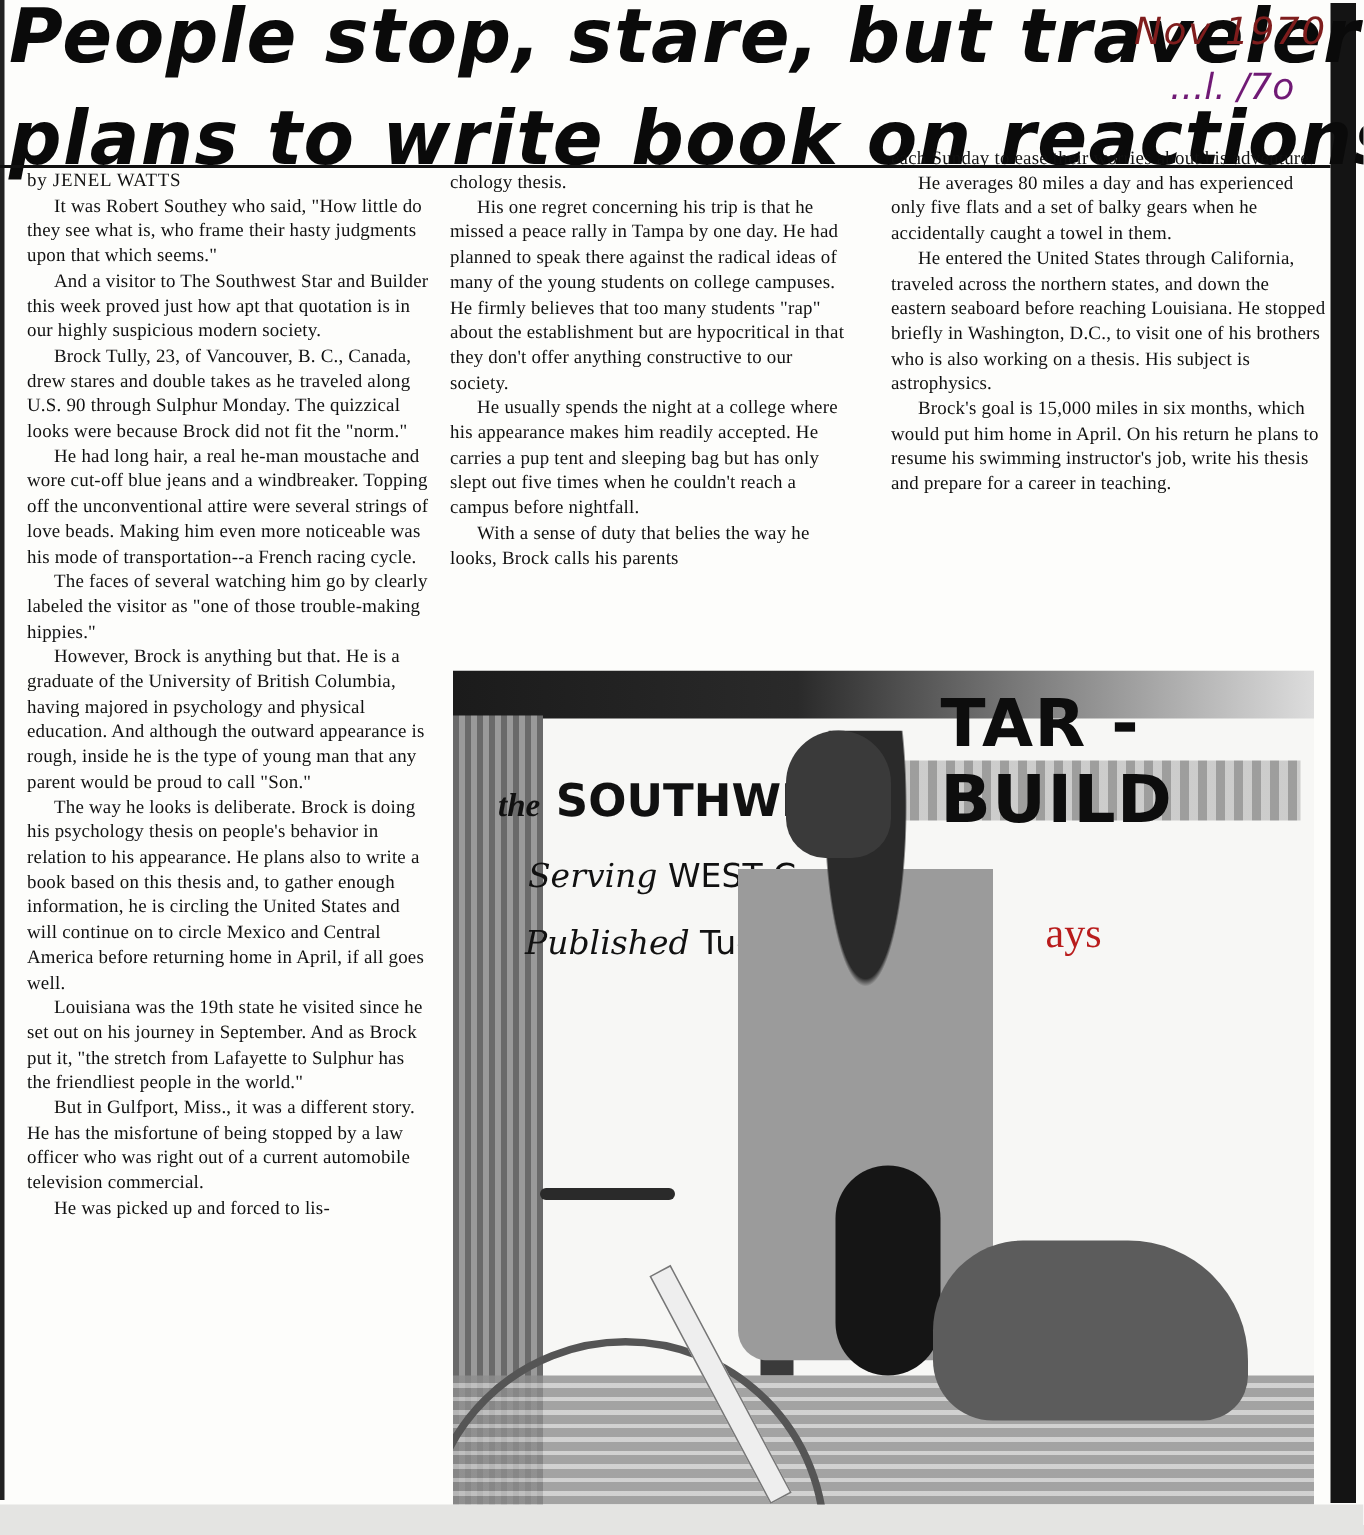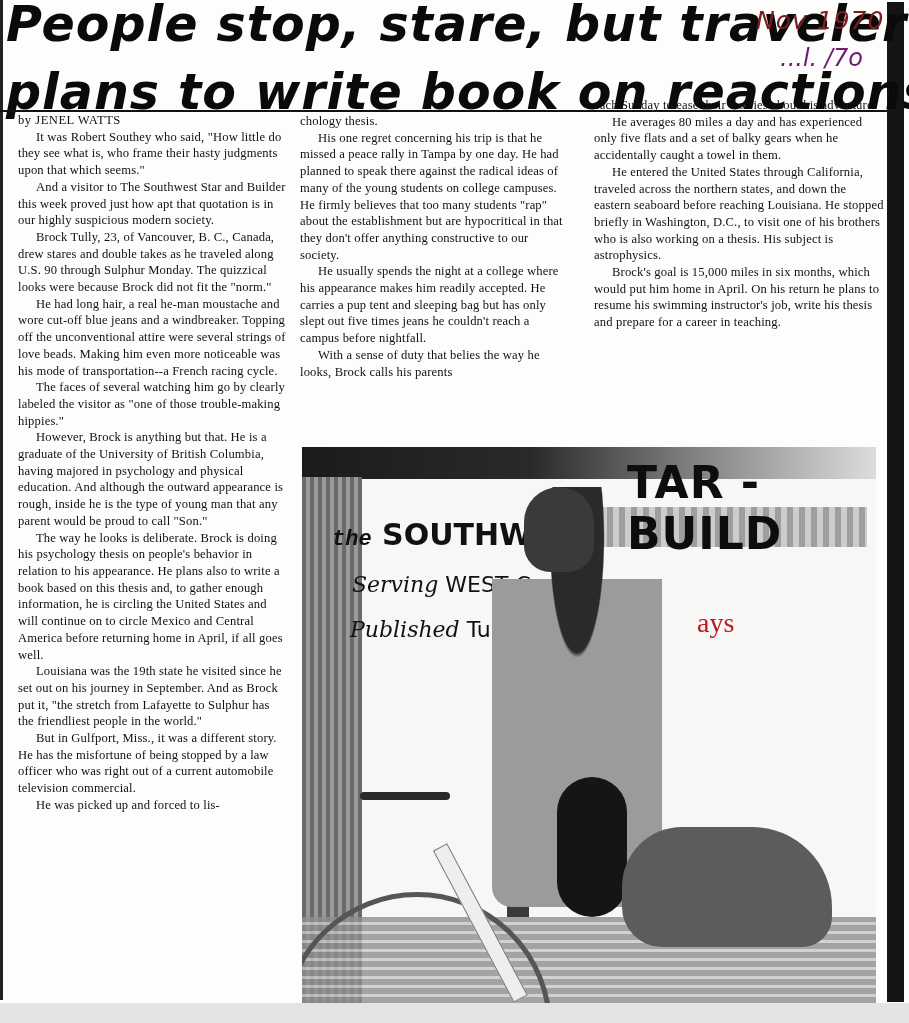--- a/index.html
+++ b/index.html
@@ -53,21 +53,21 @@
   .photo .wall { position:absolute; left:0; top:30px; width:60px; height:526px; background:repeating-linear-gradient(90deg,#6a6a6a 0 4px,#9a9a9a 4px 8px); }
   .photo .window-frame { position:absolute; left:205px; top:200px; width:22px; height:270px; background:#3a3a3a; }
   .photo .sign1 {
     position:absolute; left:325px; top:10px;
     font-family:"DejaVu Sans", sans-serif; font-weight:bold; font-size:44px; color:#0d0d0d; letter-spacing:1px;
   }
   .photo .sign2 {
     position:absolute; left:30px; top:70px;
     font-family:"DejaVu Sans", sans-serif; font-weight:bold; font-size:30px; color:#111;
   }
-  .photo .sign2 i { font-family:Liberation Mono, monospace; font-size:22px; }
+  .photo .sign2 i { font-family:Liberation Serif, serif; font-size:22px; }
   .photo .sign3 {
     position:absolute; left:50px; top:125px;
     font-family:"DejaVu Sans", sans-serif; font-size:22px; color:#111;
   }
   .photo .sign3 i, .photo .sign4 i { font-family:"DejaVu Serif", serif; }
   .photo .sign4 {
     position:absolute; left:48px; top:170px;
     font-family:"DejaVu Sans", sans-serif; font-size:22px; color:#111;
   }
   .photo .sign5 {
@@ -115,21 +115,21 @@
   <p>However, Brock is anything but that. He is a graduate of the University of British Columbia, having majored in psychology and physical education. And although the outward appearance is rough, inside he is the type of young man that any parent would be proud to call "Son."</p>
   <p>The way he looks is deliberate. Brock is doing his psychology thesis on people's behavior in relation to his appearance. He plans also to write a book based on this thesis and, to gather enough information, he is circling the United States and will continue on to circle Mexico and Central America before returning home in April, if all goes well.</p>
   <p>Louisiana was the 19th state he visited since he set out on his journey in September. And as Brock put it, "the stretch from Lafayette to Sulphur has the friendliest people in the world."</p>
   <p>But in Gulfport, Miss., it was a different story. He has the misfortune of being stopped by a law officer who was right out of a current automobile television commercial.</p>
   <p>He was picked up and forced to lis-</p>
 </div>
 
 <div class="col col2">
   <p class="noindent">chology thesis.</p>
   <p>His one regret concerning his trip is that he missed a peace rally in Tampa by one day. He had planned to speak there against the radical ideas of many of the young students on college campuses. He firmly believes that too many students "rap" about the establishment but are hypocritical in that they don't offer anything constructive to our society.</p>
-  <p>He usually spends the night at a college where his appearance makes him readily accepted. He carries a pup tent and sleeping bag but has only slept out five times jeans he couldn't reach a campus before nightfall.</p>
+  <p>He usually spends the night at a college where his appearance makes him readily accepted. He carries a pup tent and sleeping bag but has only slept out five times when he couldn't reach a campus before nightfall.</p>
   <p>With a sense of duty that belies the way he looks, Brock calls his parents</p>
 </div>
 
 <div class="col col3">
   <p class="noindent">each Sunday to ease their worries about his adventure.</p>
   <p>He averages 80 miles a day and has experienced only five flats and a set of balky gears when he accidentally caught a towel in them.</p>
   <p>He entered the United States through California, traveled across the northern states, and down the eastern seaboard before reaching Louisiana. He stopped briefly in Washington, D.C., to visit one of his brothers who is also working on a thesis. His subject is astrophysics.</p>
   <p>Brock's goal is 15,000 miles in six months, which would put him home in April. On his return he plans to resume his swimming instructor's job, write his thesis and prepare for a career in teaching.</p>
 </div>
 

